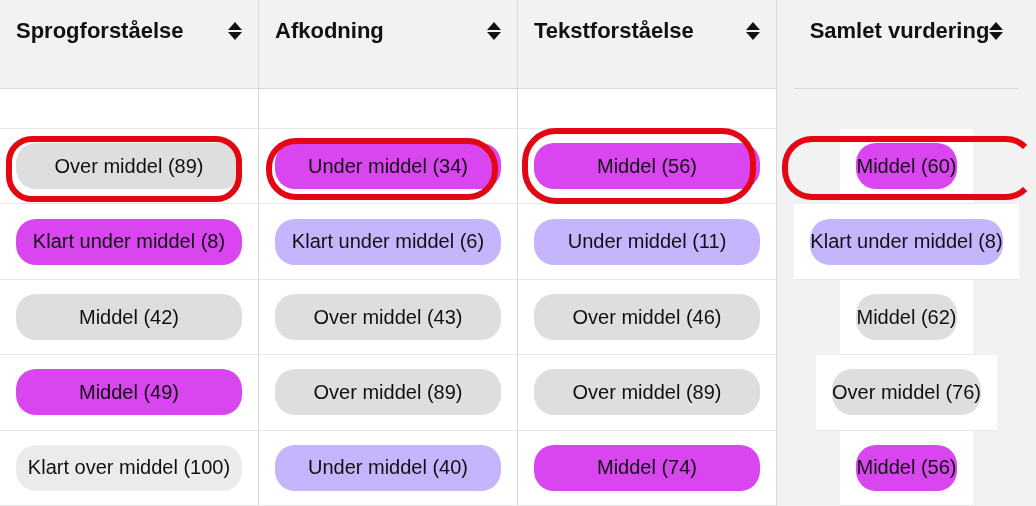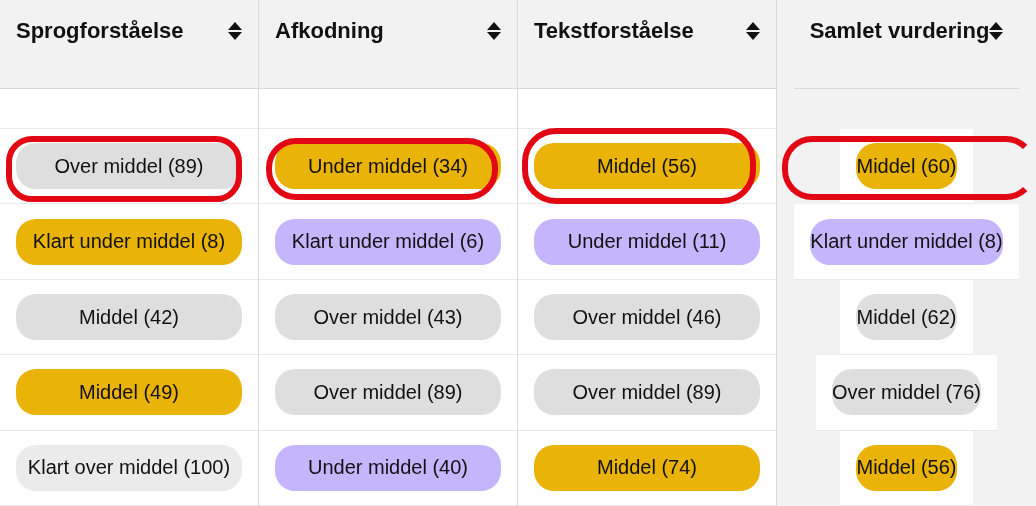--- a/index.html
+++ b/index.html
@@ -72,21 +72,21 @@
       height:46px;
       border-radius:20px;
       display:flex;
       align-items:center;
       justify-content:center;
       font-size:20px;
       color:#111;
       position:relative;
     }
     .pill.light  { background:#dedede; }
-    .pill.mid    { background:#eab308; }
+    .pill.mid    { background:#d946ef; }
     .pill.dark   { background:#c4b5fd; }
     .pill.xlight { background:#ebebeb;text-align:center; }
     .circle {
       position:absolute;
       border:6px solid #e30613;
       border-radius:26px;
       pointer-events:none;
     }
   </style>
 </head>

